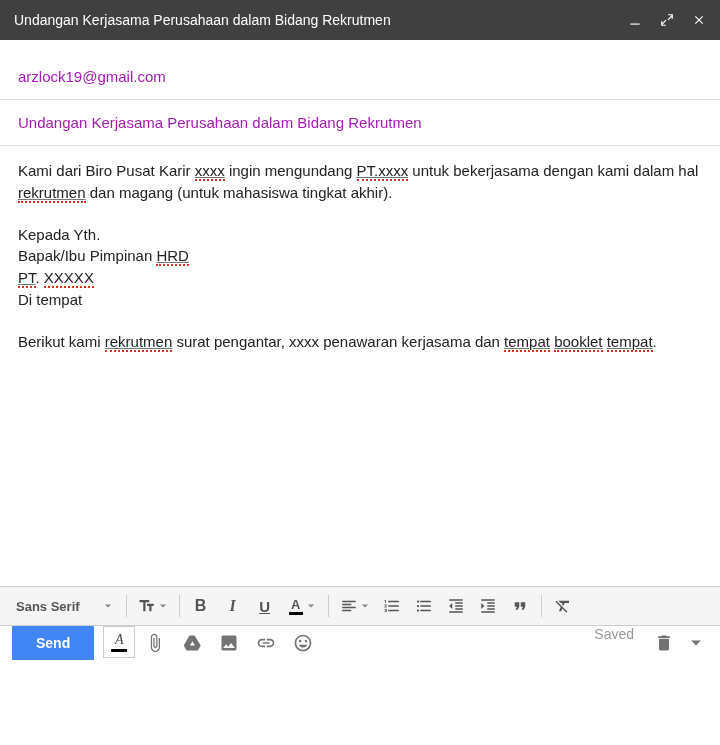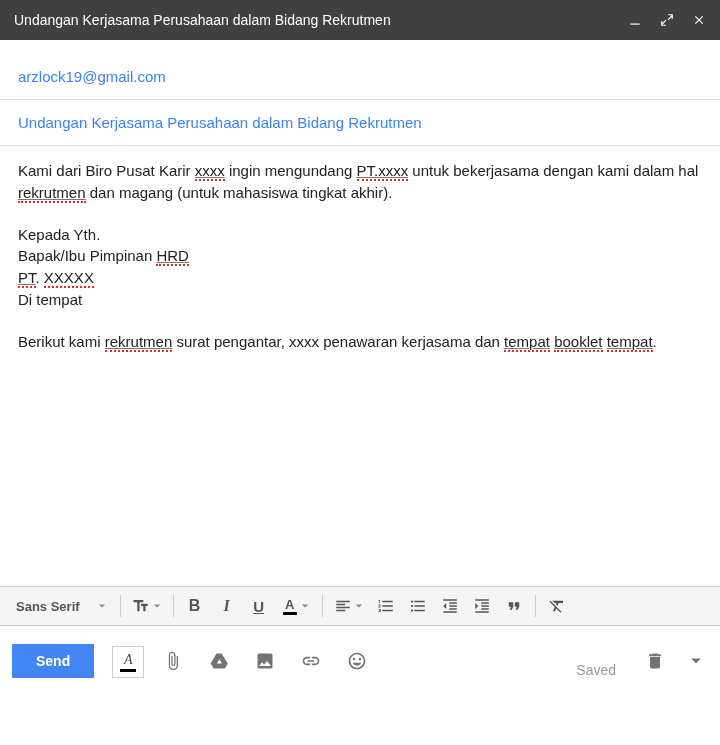--- a/index.html
+++ b/index.html
@@ -3,36 +3,36 @@
 <meta charset="utf-8">
 <style>
   * { box-sizing: border-box; margin: 0; padding: 0; }
   body { font-family: Arial, sans-serif; width: 720px; height: 745px; background: #fff; overflow: hidden; }
   
   .titlebar { background: #404040; color: #fff; height: 40px; display: flex; align-items: center; padding: 0 14px; font-size: 14px; }
   .titlebar-title { flex: 1; white-space: nowrap; overflow: hidden; text-overflow: ellipsis; }
   .titlebar-controls { display: flex; gap: 18px; align-items: center; }
   .tb-icon { width: 14px; height: 14px; fill: #fff; cursor: pointer; }
   
-  .field-row { padding: 14px 18px; border-bottom: 1px solid #e0e0e0; font-size: 15px; color: #3b82f6; }
+  .field-row { padding: 14px 18px; border-bottom: 1px solid #e0e0e0; font-size: 15px; color: #a21caf; }
   .to-field { padding-top: 28px; }
   .subject-field { }
   
   .body-area { padding: 14px 18px; font-size: 15px; color: #222; line-height: 1.45; height: 440px; overflow: hidden; }
   .body-area p { margin-bottom: 20px; }
   .spellerr { border-bottom: 2px dotted #d93025; }
   
   .format-toolbar { border-top: 1px solid #ccc; border-bottom: 1px solid #ccc; background: #f5f5f5; height: 40px; display: flex; align-items: center; padding: 0 8px; gap: 2px; }
-  .fmt-chip { display: flex; align-items: center; gap: 18px; padding: 0 8px; height: 28px; color: #555; font-size: 13px; font-weight: bold; cursor: pointer; }
+  .fmt-chip { display: flex; align-items: center; gap: 24px; padding: 0 8px; height: 28px; color: #555; font-size: 13px; font-weight: bold; cursor: pointer; }
   .sep { width: 1px; height: 22px; background: #ccc; margin: 0 4px; }
   .fmt-btn { width: 30px; height: 28px; display: flex; align-items: center; justify-content: center; color: #555; cursor: pointer; border-radius: 2px; }
   .fmt-svg { width: 18px; height: 18px; fill: #555; }
   .dd-caret { width: 8px; height: 8px; fill: #888; }
   
-  .bottom-bar { height: 52px; display: flex; align-items: flex-end; padding: 0 12px; gap: 12px; }
+  .bottom-bar { height: 52px; display: flex; align-items: flex-start; padding: 0 12px; gap: 3px; }
   .send-btn { background: #4285f4; color: #fff; border: none; height: 34px; padding: 0 24px; font-size: 14px; font-weight: bold; cursor: pointer; border-radius: 1px; }
   .font-color-btn { width: 32px; height: 32px; border: 1px solid #ccc; display: flex; flex-direction: column; align-items: center; justify-content: center; margin-left: 6px; cursor: pointer; position: relative; }
   .font-color-btn .fcA { font-size: 14px; font-style: italic; font-family: "Times New Roman", serif; color: #444; line-height: 1; }
   .font-color-btn .fcBar { width: 16px; height: 3px; background: #000; margin-top: 2px; }
   .bm-btn { width: 34px; height: 34px; display: flex; align-items: center; justify-content: center; cursor: pointer; border-radius: 2px; }
   .bm-svg { width: 20px; height: 20px; fill: #737373; }
   .spacer { flex: 1; }
   .saved-lbl { color: #999; font-size: 14px; margin-right: 10px; }
   .more-caret { width: 12px; height: 12px; fill: #737373; }
   

